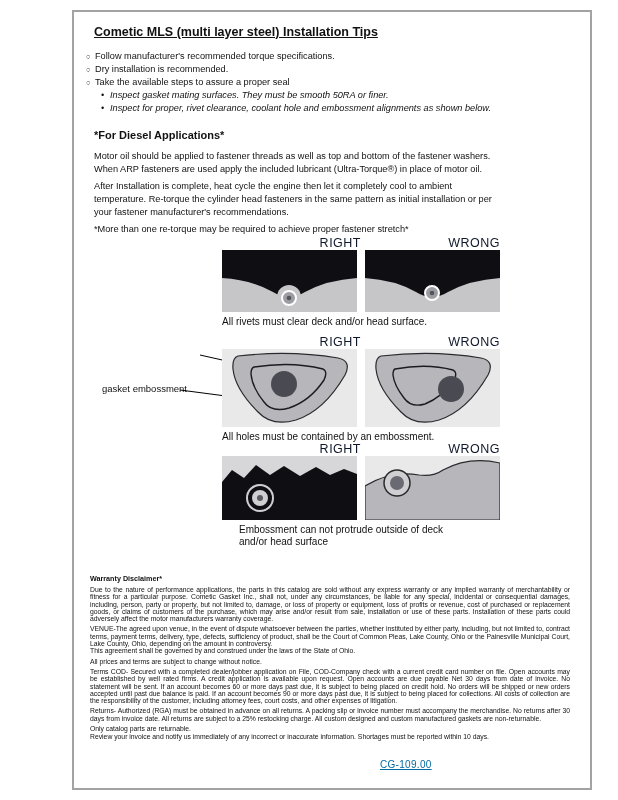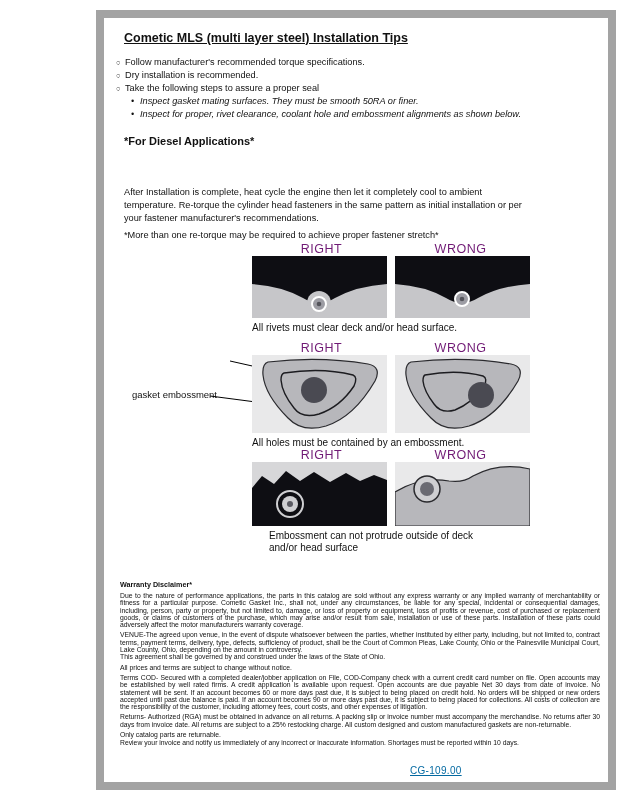--- a/index.html
+++ b/index.html
@@ -1,32 +1,32 @@
 <!DOCTYPE html>
 <html><head>
 <meta charset="utf-8">
 <style>
   * { margin:0; padding:0; box-sizing:border-box; }
   html,body { width:618px; height:800px; }
   body { background:#ffffff; font-family:"Liberation Sans","DejaVu Sans",sans-serif; color:#111; position:relative; overflow:hidden; }
-  .frame { position:absolute; left:96px; top:10px; width:520px; height:780px; border:8px solid #a3a3a3; background:#fff; }
+  .frame { position:absolute; left:72px; top:10px; width:520px; height:780px; border:2px solid #a3a3a3; background:#fff; }
   .title { position:absolute; left:20px; top:13px; font-size:12.5px; font-weight:bold; text-decoration:underline; white-space:nowrap; }
   .tips { position:absolute; left:12px; top:38px; list-style:none; }
   .tips li { font-size:9.2px; line-height:13px; position:relative; white-space:nowrap; }
   li.l1 { padding-left:9px; }
   li.l1::before { content:"○"; position:absolute; left:0; top:0; font-size:7.5px; line-height:13px; }
   li.l2 { margin-left:15px; padding-left:9px;font-style:italic; }
   li.l2::before { content:"•"; position:absolute; left:0; top:0; font-size:9px; line-height:13px; }
   .diesel { position:absolute; left:20px; top:117px; font-size:11px; font-weight:bold; }
   .para { position:absolute; left:20px; width:398px; font-size:9.2px; line-height:13px; }
   .p1 { top:138px; }
   .p2 { top:168px; }
   .note { position:absolute; left:20px; top:212px; font-size:9.2px; }
   .dg-headers { position:absolute; left:148px; width:278px; display:flex; }
-  .dg-headers span { flex:1; text-align:center; font-size:12.5px; letter-spacing:0.5px; color:#701a75; }
+  .dg-headers span { flex:1; text-align:right; font-size:12.5px; letter-spacing:0.5px; color:#0f172a; }
   .dh1 { top:224px; } .dh2 { top:323px; } .dh3 { top:430px; }
   .dg-panels { position:absolute; left:148px; display:flex; gap:8px; }
   .dp1 { top:238px; } .dp2 { top:337px; } .dp3 { top:444px; }
   .panel { display:block; }
   .caption { position:absolute; left:148px; font-size:10px; line-height:11.5px; }
   .c1 { top:304px; } .c2 { top:419px; } .c3 { top:512px; width:218px;margin-left:17px; }
   .dg-label { position:absolute; font-size:9.5px; line-height:11px; }
   .lab1 { left:28px; top:331px; width:100px; }
   .lab2 { left:28px; top:371px; width:100px; }
   .connectors { position:absolute; left:0; top:325px; pointer-events:none; }
@@ -40,26 +40,27 @@
 <body>
 
 <div class="page">
   <div class="frame">
 
     <h1 class="title">Cometic MLS (multi layer steel) Installation Tips</h1>
 
     <ul class="tips">
       <li class="l1">Follow manufacturer's recommended torque specifications.</li>
       <li class="l1">Dry installation is recommended.</li>
-      <li class="l1">Take the following steps to assure a proper seal</li>
+      <li class="l1">Take the available steps to assure a proper seal</li>
       <li class="l2">Inspect gasket mating surfaces.  They must be smooth 50RA or finer.</li>
       <li class="l2">Inspect for proper, rivet clearance, coolant hole and embossment alignments as shown below.</li>
     </ul>
 
     <h2 class="diesel">*For Diesel Applications*</h2>
+    <p class="para p1">Motor oil should be applied to fastener threads as well as top and bottom of the fastener washers. When ARP fasteners are used apply the included lubricant (Ultra-Torque®) in place of motor oil.</p>
     <p class="para p2">After Installation is complete, heat cycle the engine then let it completely cool to ambient temperature. Re-torque the cylinder head fasteners in the same pattern as initial installation or per your fastener manufacturer's recommendations.</p>
     <p class="note">*More than one re-torque may be required to achieve proper fastener stretch*</p>
 
     <div class="dg-headers dh1">
       <span>RIGHT</span>
       <span>WRONG</span>
     </div>
     <div class="dg-panels dp1">
       <svg class="panel" width="135" height="62" viewBox="0 0 135 62">
         <rect width="135" height="62" fill="#c6c6c9"></rect>

